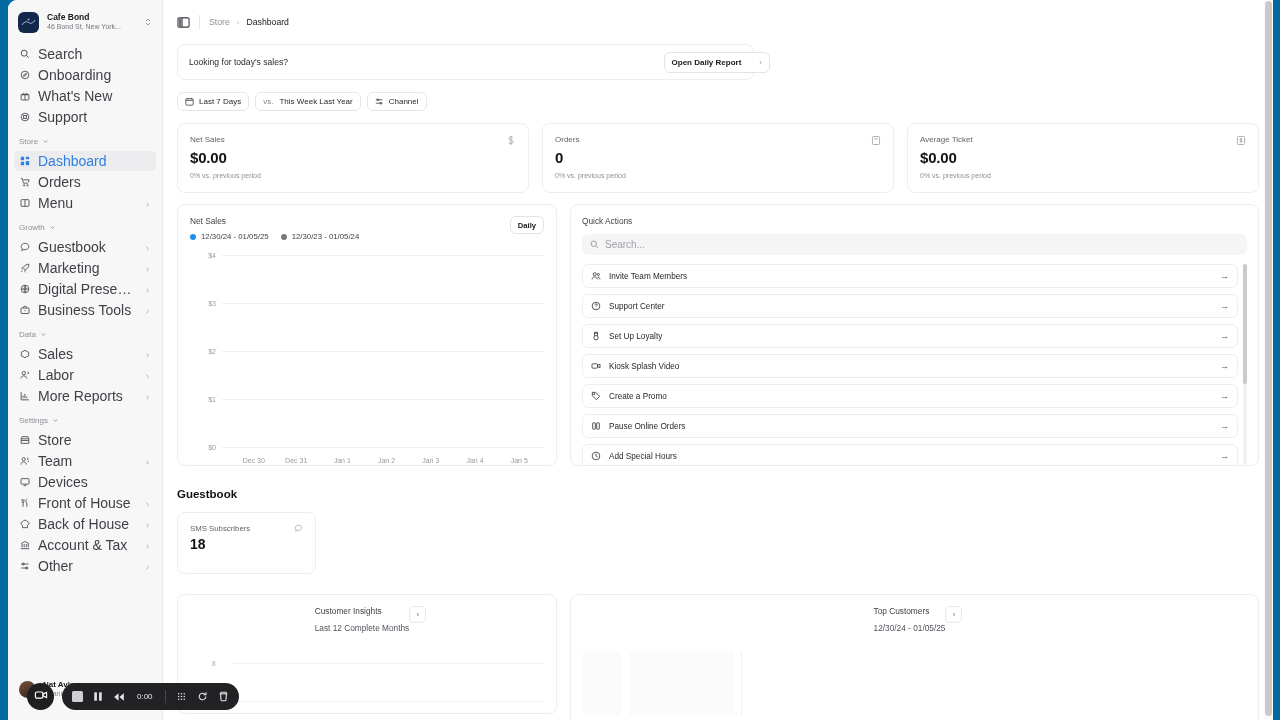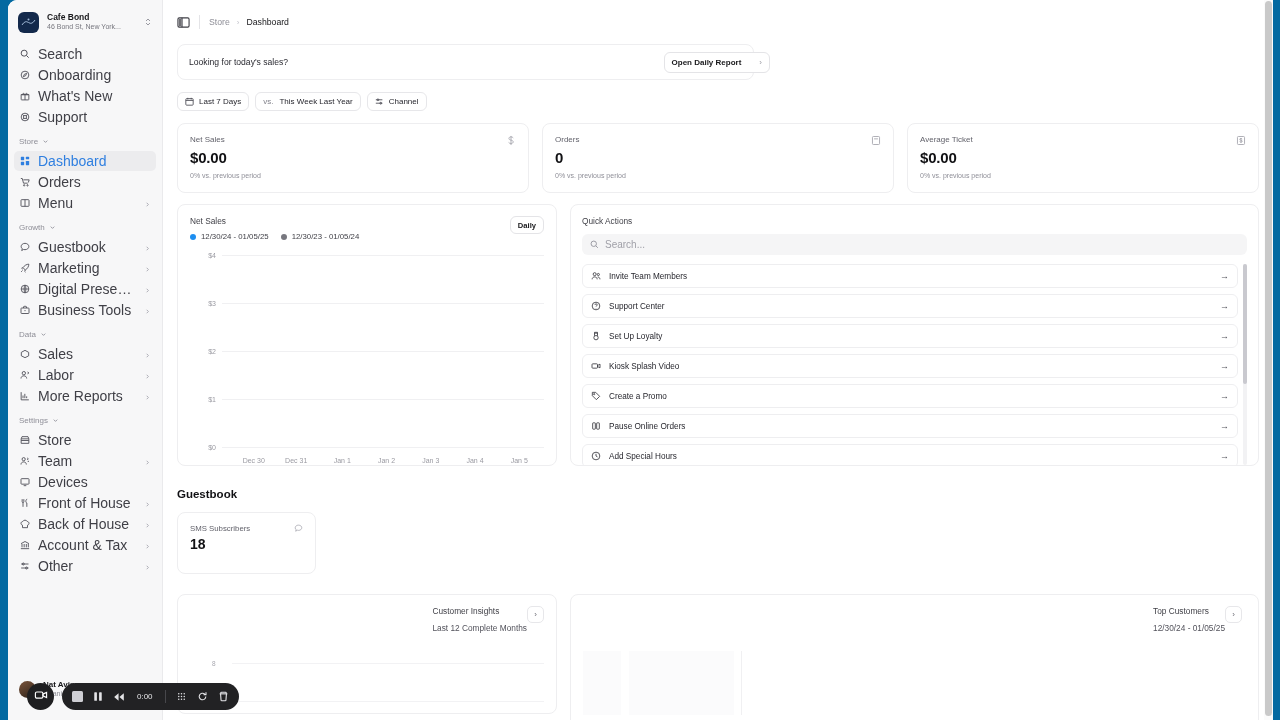--- a/index.html
+++ b/index.html
@@ -279,21 +279,21 @@
     padding: 11px 12px; height: 120px;
     position: relative; overflow: hidden;
   }
   .top-cust-card {
     flex: 1;
     border: 1px solid #eeeef0;
     border-radius: 8px; background: #fff;
     padding: 11px 16px; height: 148px;
     position: relative; overflow: hidden;
   }
-  .card-head { display: flex; justify-content: flex-end; align-items: flex-start; margin-left: 7px; }
+  .card-head { display: flex; justify-content: center; align-items: flex-start; margin-left: 7px; }
   .card-title { font-size: 8.3px; color: #3f3f46; }
   .card-sub { font-size: 8.3px; color: #52525b; margin-top: 7px; }
   .next-btn {
     width: 17px; height: 17px;
     border: 1px solid #e7e7ea; border-radius: 5px;
     display: flex; align-items: center; justify-content: center;
     color: #6b6b74; font-size: 8px; cursor: pointer; background: #fff;
   }
   .ins-plot { position: absolute; left: 12px; right: 0; top: 54px; bottom: 0; }
   .ins-ytick { position: absolute; left: 22px; font-size: 6.5px; color: #a8a8b0; transform: translateY(-50%); }

